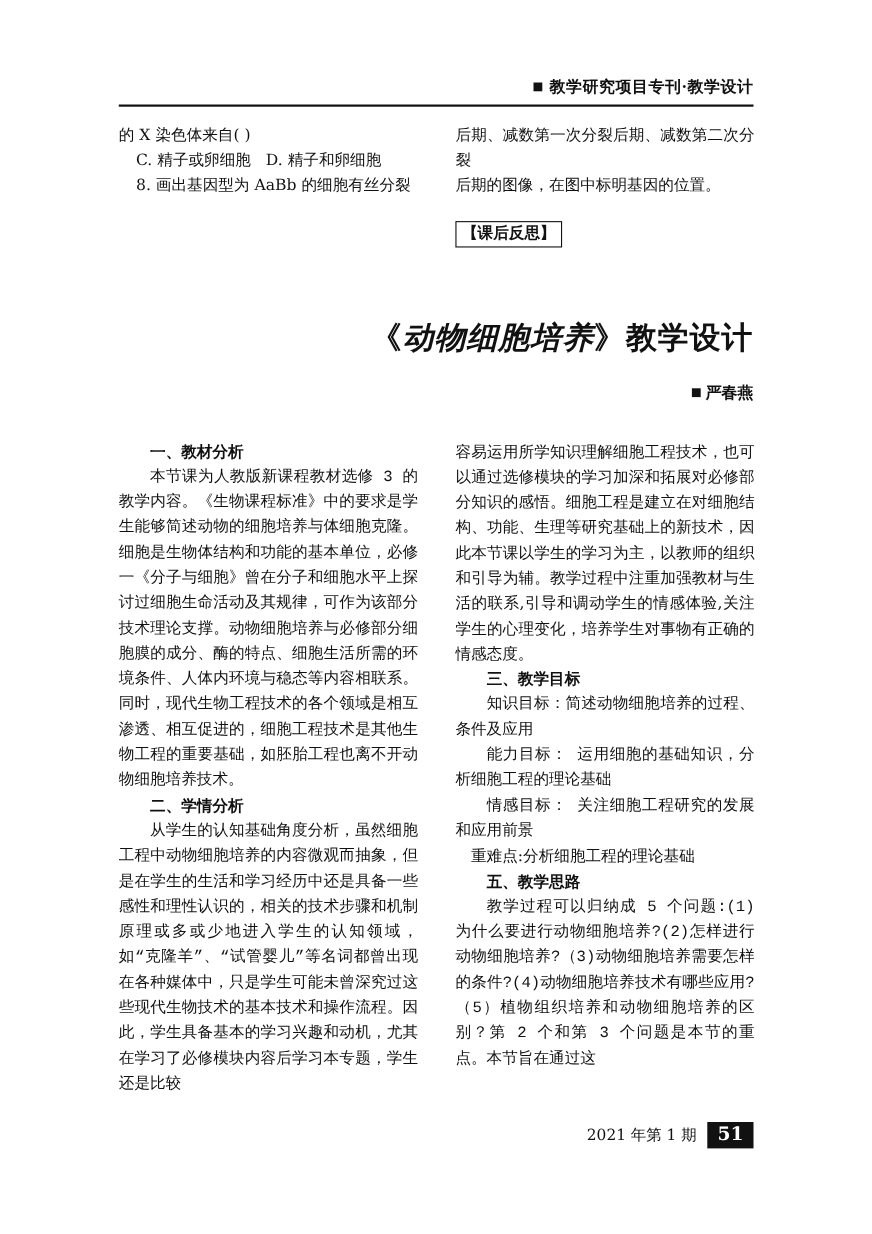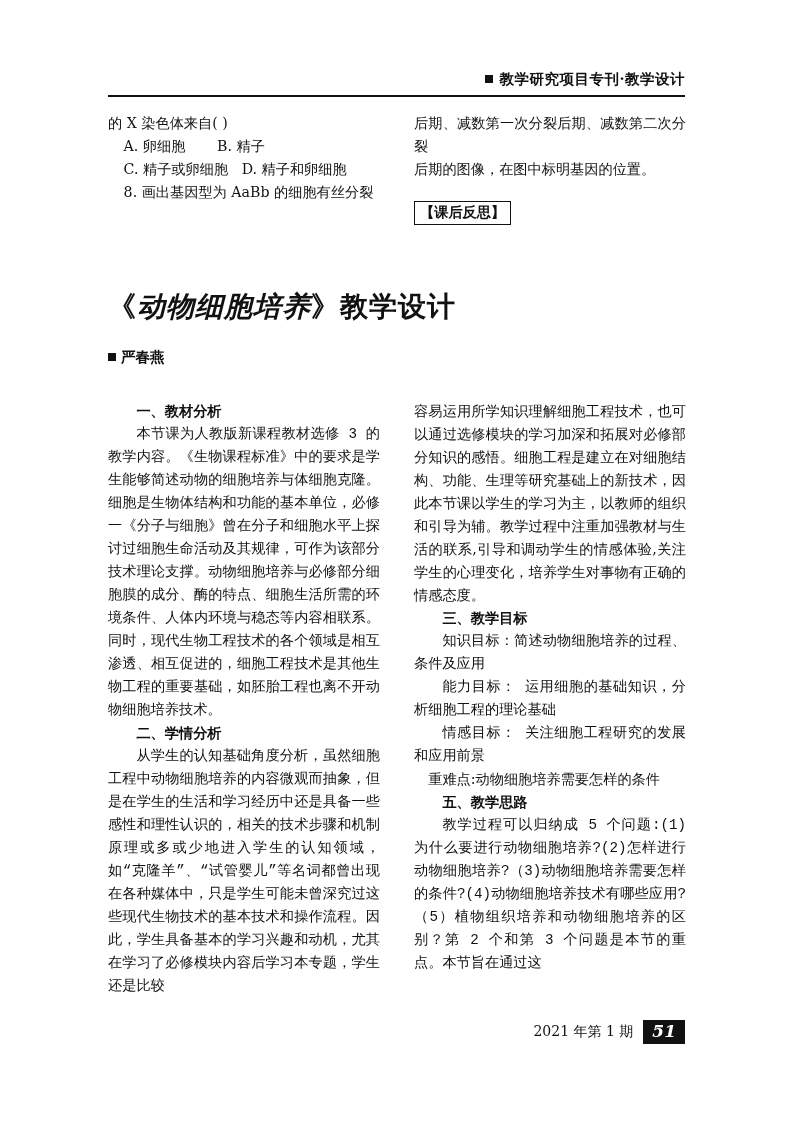--- a/index.html
+++ b/index.html
@@ -74,23 +74,23 @@
   .indent1 { text-indent: 1em; }
   .opt { text-indent: 1.1em; }
   .heading {
     font-weight: bold;
     text-indent: 2em;
   }
   
   .titleblock {
     position: absolute;
     left: 108px;
-    right: 93px;
+    right: 108px;
     top: 288px;
-    text-align: left;
+    text-align: right;
   }
   .article-title {
     font-size: 28px;
     font-weight: bold;
     letter-spacing: 1px;
     font-family: "DejaVu Serif", "Liberation Serif", serif;
   }
   .article-title .kai {
     font-style: italic;
   }
@@ -130,38 +130,36 @@
     text-align: center;
   }
   .pagenum {
     background: #111;
     color: #fff;
     font-weight: bold;
     font-size: 17px;
     padding: 3px 9px 4px 9px;
     line-height: 1;
     min-width: 20px;
-    font-style: italic;
   }
   .spacer-md { height: 10px; }
 </style>
 </head>
 <body>
 
 <div class="page">
 
   <div class="runhead">
     <span class="sq"></span><span>教学研究项目专刊·教学设计</span>
   </div>
   <div class="rule-top"></div>
 
   <div style="position:absolute; left:108px; top:112px; width:578px;">
     <div style="position:absolute; left:0; top:0; width:272px; font-size:14.2px; line-height:1.62;">
       <p>的 X 染色体来自(    )</p>
-      <p class="opt"><span>A. 卵细胞</span>&nbsp;&nbsp;&nbsp;&nbsp;&nbsp;&nbsp;&nbsp;<span>B. 精子</span></p>
       <p class="opt"><span>C. 精子或卵细胞</span>&nbsp;&nbsp;&nbsp;<span>D. 精子和卵细胞</span></p>
       <p class="opt">8. 画出基因型为 AaBb 的细胞有丝分裂</p>
     </div>
     <div style="position:absolute; left:306px; top:0; width:272px; font-size:14.2px; line-height:1.62; text-align:justify;">
       <p>后期、减数第一次分裂后期、减数第二次分裂</p>
       <p>后期的图像，在图中标明基因的位置。</p>
       <div class="spacer-md"></div>
       <div class="spacer-md"></div>
       <span class="boxlabel">【课后反思】</span>
     </div>
@@ -178,21 +176,21 @@
       <p class="indent2">本节课为人教版新课程教材选修 3 的教学内容。《生物课程标准》中的要求是学生能够简述动物的细胞培养与体细胞克隆。细胞是生物体结构和功能的基本单位，必修一《分子与细胞》曾在分子和细胞水平上探讨过细胞生命活动及其规律，可作为该部分技术理论支撑。动物细胞培养与必修部分细胞膜的成分、酶的特点、细胞生活所需的环境条件、人体内环境与稳态等内容相联系。同时，现代生物工程技术的各个领域是相互渗透、相互促进的，细胞工程技术是其他生物工程的重要基础，如胚胎工程也离不开动物细胞培养技术。</p>
       <p class="heading">二、学情分析</p>
       <p class="indent2">从学生的认知基础角度分析，虽然细胞工程中动物细胞培养的内容微观而抽象，但是在学生的生活和学习经历中还是具备一些感性和理性认识的，相关的技术步骤和机制原理或多或少地进入学生的认知领域，如“克隆羊”、“试管婴儿”等名词都曾出现在各种媒体中，只是学生可能未曾深究过这些现代生物技术的基本技术和操作流程。因此，学生具备基本的学习兴趣和动机，尤其在学习了必修模块内容后学习本专题，学生还是比较</p>
     </div>
     <div class="col right">
       <p>容易运用所学知识理解细胞工程技术，也可以通过选修模块的学习加深和拓展对必修部分知识的感悟。细胞工程是建立在对细胞结构、功能、生理等研究基础上的新技术，因此本节课以学生的学习为主，以教师的组织和引导为辅。教学过程中注重加强教材与生活的联系,引导和调动学生的情感体验,关注学生的心理变化，培养学生对事物有正确的情感态度。</p>
       <p class="heading">三、教学目标</p>
       <p class="indent2">知识目标：简述动物细胞培养的过程、条件及应用</p>
       <p class="indent2">能力目标： 运用细胞的基础知识，分析细胞工程的理论基础</p>
       <p class="indent2">情感目标：  关注细胞工程研究的发展和应用前景</p>
-      <p class="indent1">重难点:动物细胞培养需要怎样的条件</p>
+      <p class="indent1">重难点:分析细胞工程的理论基础</p>
       <p class="heading">五、教学思路</p>
       <p class="indent2">教学过程可以归纳成 5 个问题:(1) 为什么要进行动物细胞培养?(2)怎样进行动物细胞培养?（3)动物细胞培养需要怎样的条件?(4)动物细胞培养技术有哪些应用?（5）植物组织培养和动物细胞培养的区别？第 2 个和第 3 个问题是本节的重点。本节旨在通过这</p>
     </div>
   </div>
 
   <div class="footer">
     <span class="issue">2021 年第 1 期</span>
     <span class="pagenum">51</span>
   </div>
 

